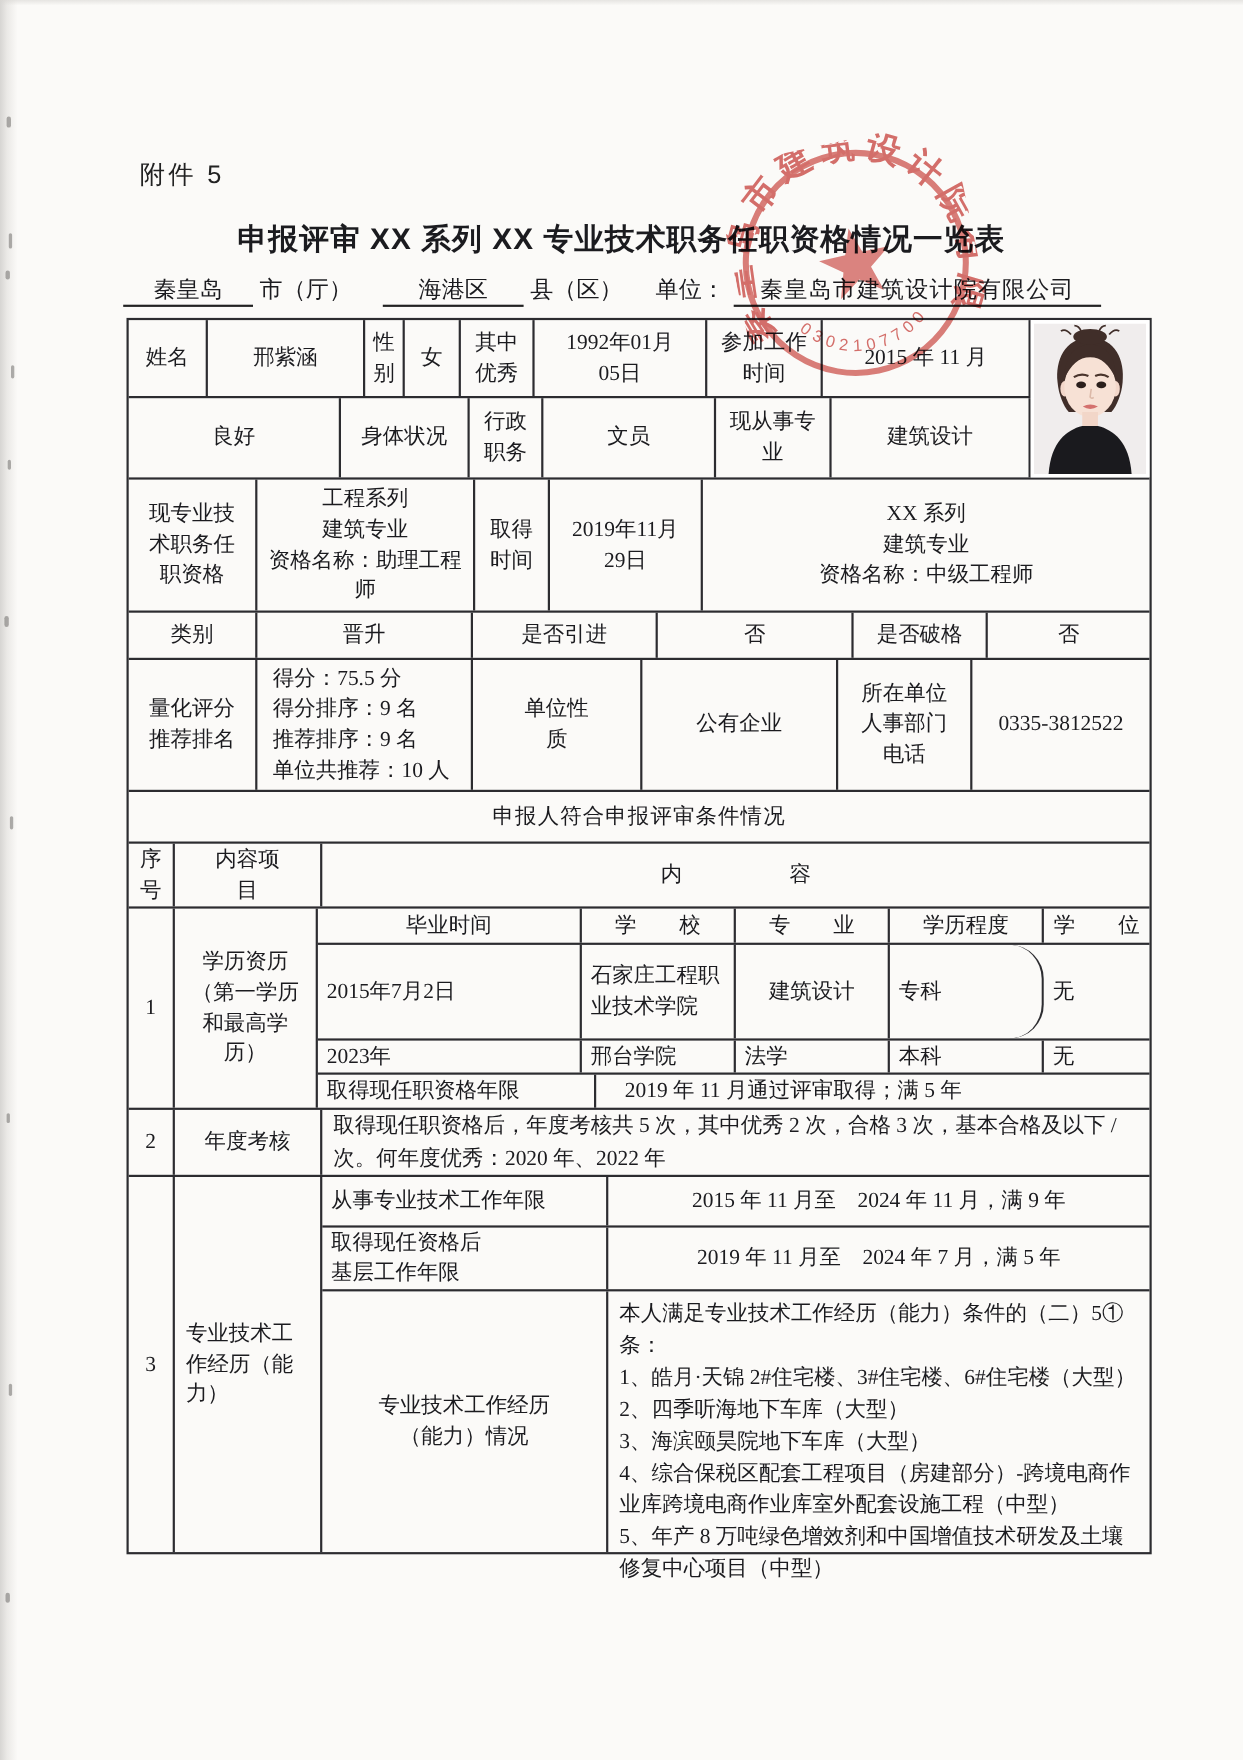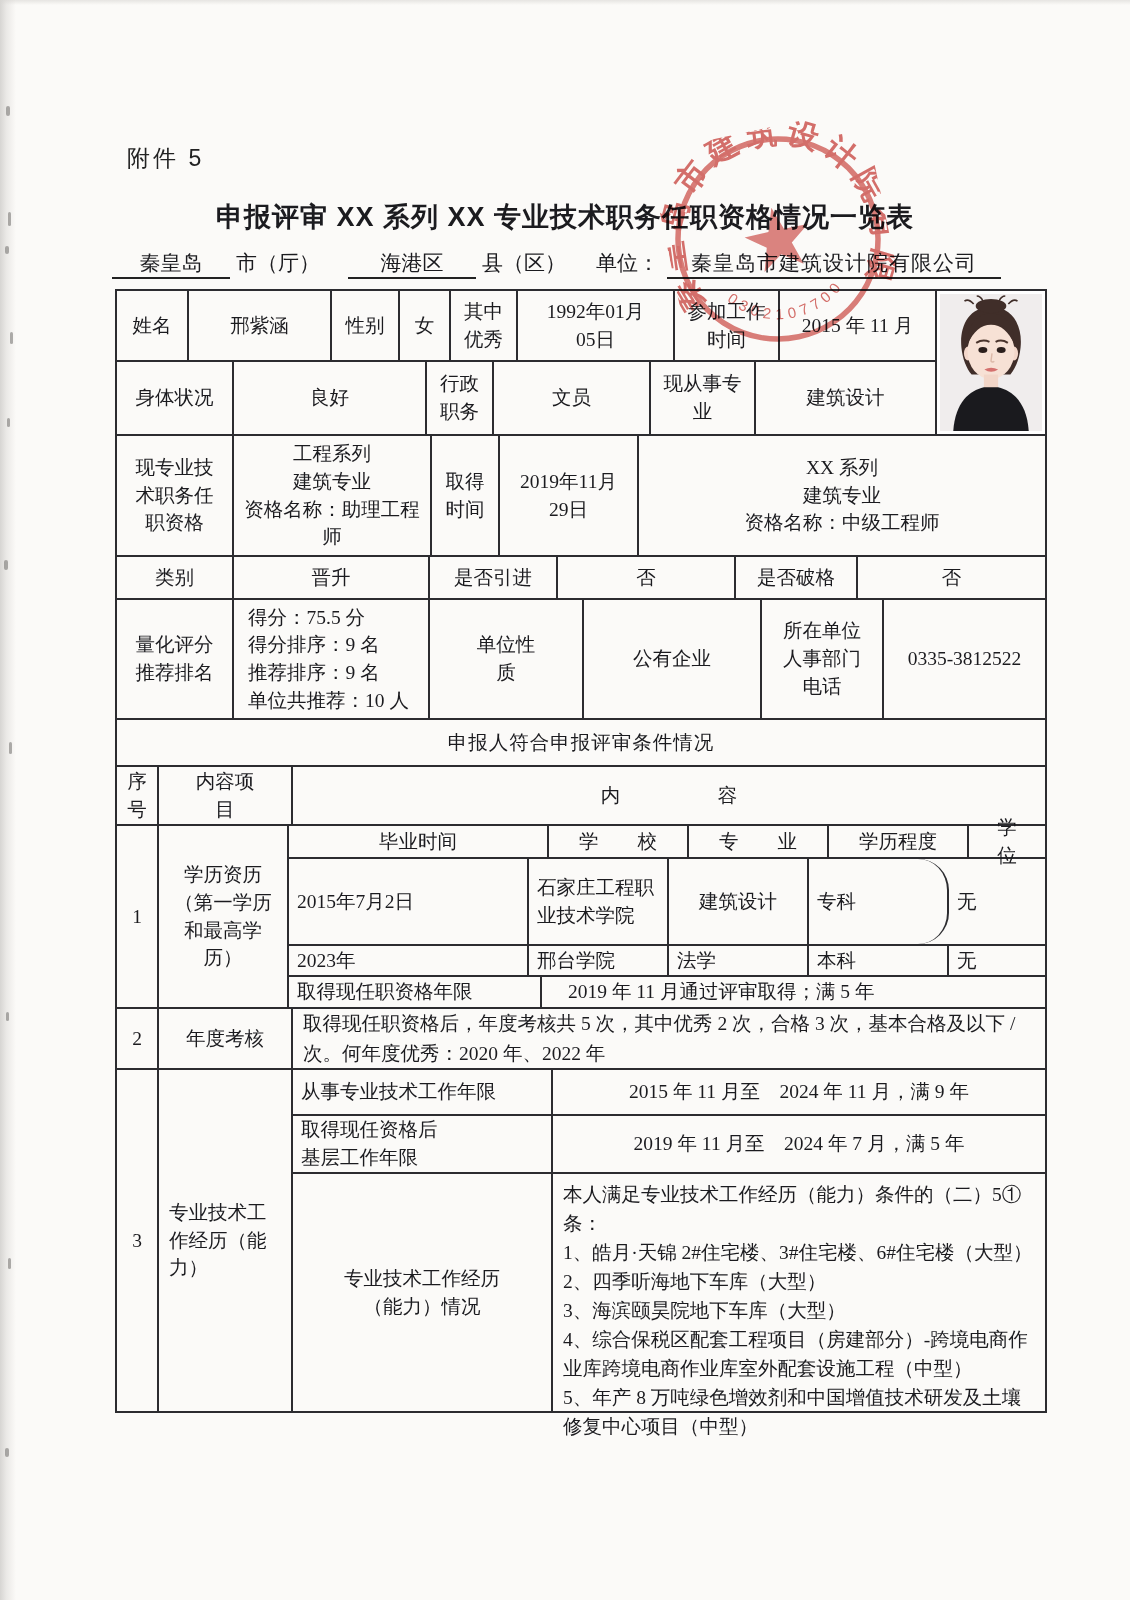--- a/index.html
+++ b/index.html
@@ -83,31 +83,31 @@
     <span class="u u-unit">秦皇岛市建筑设计院有限公司</span>
   </div>
 
   <div class="tbl">
 
     <div class="r" style="height:145px;">
       <div class="stack">
         <div class="r" style="height:72px;">
           <div class="c" style="width:72px;">姓名</div>
           <div class="c" style="width:143px;">邢紫涵</div>
-          <div class="c small-pad" style="width:68px;">性别</div>
+          <div class="c small-pad" style="width:36px;">性别</div>
           <div class="c" style="width:51px;">女</div>
           <div class="c small-pad" style="width:67px;">其中优秀</div>
           <div class="c pl" style="width:157px;">1992年01月
 05日</div>
           <div class="c small-pad" style="width:105px;">参加工作时间</div>
           <div class="c fx">2015 年 11 月</div>
         </div>
         <div class="r nb" style="height:73px;">
+          <div class="c" style="width:193px;">良好</div>
           <div class="c" style="width:117px;">身体状况</div>
-          <div class="c" style="width:193px;">良好</div>
           <div class="c small-pad" style="width:67px;">行政职务</div>
           <div class="c" style="width:157px;">文员</div>
           <div class="c small-pad" style="width:105px;">现从事专业</div>
           <div class="c fx">建筑设计</div>
         </div>
       </div>
       <div class="c ne photo-cell" style="width:108px;">
         <svg viewBox="0 0 100 136" preserveAspectRatio="none">
           <rect width="100" height="136" fill="#f0eded"></rect>
           <path d="M50 13 C27 13 19 34 21 53 C22 64 26 74 31 80 L69 80 C74 74 78 64 79 53 C81 34 73 13 50 13 Z" fill="#402e29"></path>
@@ -138,21 +138,21 @@
       <div class="c pl" style="width:139px;">2019年11月
 29日</div>
       <div class="c ne pl fx">XX 系列
 建筑专业
 资格名称：中级工程师</div>
     </div>
 
     <div class="r" style="height:43px;">
       <div class="c" style="width:117px;">类别</div>
       <div class="c" style="width:196px;">晋升</div>
-      <div class="c" style="width:128px;">是否引进</div>
+      <div class="c" style="width:168px;">是否引进</div>
       <div class="c" style="width:178px;">否</div>
       <div class="c" style="width:122px;">是否破格</div>
       <div class="c ne fx">否</div>
     </div>
 
     <div class="r" style="height:120px;">
       <div class="c" style="width:117px;padding:2px 14px;">量化评分推荐排名</div>
       <div class="c pl left" style="width:196px;padding-left:14px;">得分：75.5 分
 得分排序：9 名
 推荐排序：9 名
@@ -171,21 +171,21 @@
       <div class="c small-pad" style="width:42px;">序号</div>
       <div class="c" style="width:134px;padding:2px 36px;">内容项目</div>
       <div class="c ne fx">内　　　　　容</div>
     </div>
 
     <div class="r" style="height:183px;">
       <div class="c small-pad" style="width:42px;">1</div>
       <div class="c" style="width:130px;padding:15px 10px;">学历资历（第一学历和最高学历）</div>
       <div class="stack">
         <div class="r" style="height:33px;">
-          <div class="c" style="width:260px;">毕业时间</div>
+          <div class="c" style="width:240px;">毕业时间</div>
           <div class="c" style="width:140px;">学　　校</div>
           <div class="c" style="width:140px;">专　　业</div>
           <div class="c" style="width:140px;">学历程度</div>
           <div class="c ne fx">学　　位</div>
         </div>
         <div class="r" style="height:89px;">
           <div class="c left" style="width:240px;">2015年7月2日</div>
           <div class="c left" style="width:140px;">石家庄工程职业技术学院</div>
           <div class="c" style="width:140px;">建筑设计</div>
           <div class="c left" style="width:140px;border-radius:31px;">专科</div>

